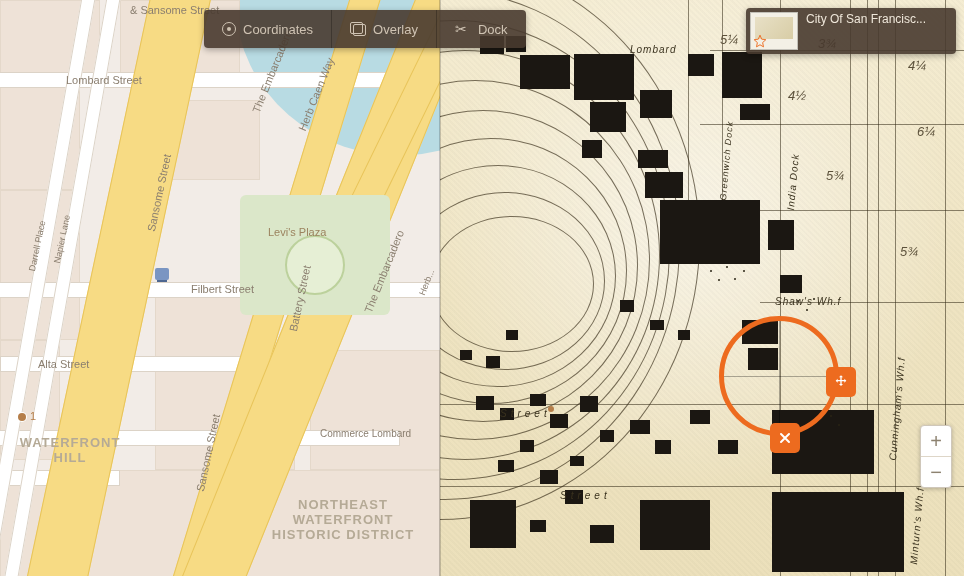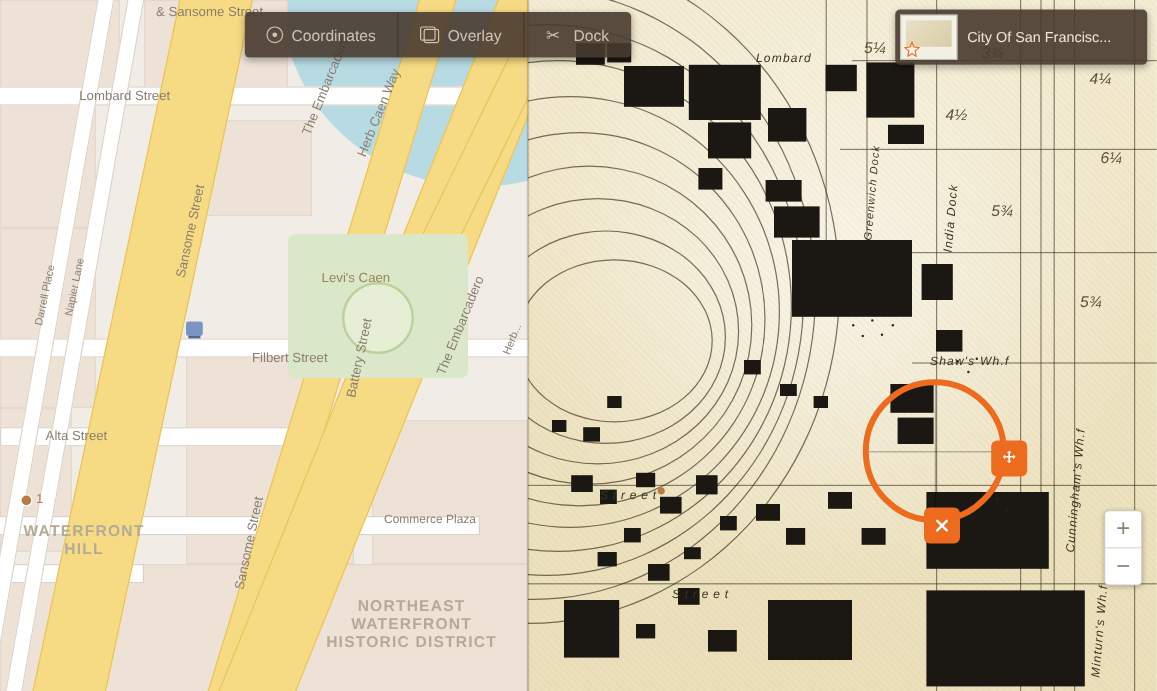--- a/index.html
+++ b/index.html
@@ -80,21 +80,21 @@
   .ovl { position:relative; width:16px; height:14px; }
   .ovl::before, .ovl::after { content:""; position:absolute; width:11px; height:10px; border:1.5px solid currentColor; border-radius:2px; }
   .ovl::before { left:0; top:0; } .ovl::after { right:0; bottom:0; }
   
   .tgt { width:14px; height:14px; border:1.5px solid currentColor; border-radius:50%; position:relative; }
   .tgt::after { content:""; position:absolute; inset:4px; border-radius:50%; background:currentColor; }
   
   .sci::before { content:"\2702"; font-size:14px; line-height:1; }
 
   
-  .info-card { position: absolute; right: 8px; top: 8px; width: 210px; height: 46px; background: rgba(72,58,47,0.9); border-radius: 4px; display: flex; align-items: center; gap: 8px; padding: 4px 8px 4px 4px; box-shadow: 0 2px 6px rgba(0,0,0,0.3); }
+  .info-card { position: absolute; right: 8px; top: 8px; width: 210px; height: 46px; background: rgba(72,58,47,0.9); border-radius: 4px; display: flex; align-items: flex-start; gap: 8px; padding: 4px 8px 4px 4px; box-shadow: 0 2px 6px rgba(0,0,0,0.3); }
   .thumb { width: 48px; height: 38px; background: #f3f0e6; border: 1px solid rgba(0,0,0,0.2); position: relative; }
   .thumb-map { position:absolute; inset:4px 4px 10px 4px; background: linear-gradient(135deg, #e8e0c6 0%, #d8cda6 100%); }
   .star { position: absolute; left: 2px; bottom: 1px; width: 14px; height: 14px; }
   .info-title { color: #efe7da; font-size: 12px; line-height: 1.2; overflow: hidden; text-overflow: ellipsis; white-space: nowrap; flex: 1; }
 
   
   .zoom { position: absolute; right: 12px; top: 425px; width: 32px; background: #fff; border: 1px solid #cfc7ba; border-radius: 4px; box-shadow: 0 1px 4px rgba(0,0,0,0.25); overflow: hidden; }
   .zoom button { all: unset; display: block; width: 100%; height: 30px; text-align: center; font-size: 20px; color: #8d8270; cursor: pointer; line-height: 30px; }
   .zoom button + button { border-top: 1px solid #ded6c8; }
 </style>
@@ -127,34 +127,34 @@
   <div class="road-yellow" style="width:30px; height:900px; left:255px; top:-140px; transform:rotate(17deg);"></div>
   <div class="road-yellow ry2"></div>
   <div class="road-yellow" style="width:30px; height:300px; left:395px; top:-40px; transform:rotate(26deg);"></div>
 
   <div class="park"></div>
     <div class="park-circle"></div>
   <div class="bus-icon"></div>
 
   <span class="label" style="left:130px; top:4px;">&amp; Sansome Street</span>
   <span class="label" style="left:66px; top:74px;">Lombard Street</span>
-  <span class="label" style="left:191px; top:293px;margin-left:19px;">Filbert Street</span>
+  <span class="label" style="left:191px; top:283px;">Filbert Street</span>
   <span class="label" style="left:38px; top:358px;">Alta Street</span>
-  <span class="label" style="left:320px; top:428px; font-size:10px;">Commerce Plaza</span>
+  <span class="label" style="left:320px; top:428px; font-size:10px;">Commerce Lombard</span>
   <span class="label rotL" style="left:145px; top:230px;">Sansome Street</span>
   <span class="label rotL" style="left:194px; top:490px;">Sansome Street</span>
   <span class="label rotL" style="left:287px; top:330px;">Battery Street</span>
   <span class="label rotE" style="left:362px; top:310px;">The Embarcadero</span>
   <span class="label rotE" style="left:250px; top:110px;">The Embarcadero</span>
   <span class="label rotE" style="left:296px; top:128px;">Herb Caen Way</span>
   <span class="label rotL" style="left:27px; top:270px; font-size:9px;">Darrell Place</span>
   <span class="label rotL" style="left:52px; top:262px; font-size:9px;">Napier Lane</span>
   <span class="label rotE" style="left:417px; top:293px; font-size:9px;">Herb...</span>
 
-  <span class="label" style="left:268px; top:226px; color:#9c835f;">Levi's Caen</span>
+  <span class="label" style="left:268px; top:226px; color:#9c835f;">Levi's Plaza</span>
   <div class="poi-dot" style="left:18px; top:413px;"></div>
   <span class="label" style="left:30px; top:410px; color:#b57e49;">1</span>
 
   <div class="neigh" style="left:15px; top:435px; width:110px;">WATERFRONT HILL</div>
   <div class="neigh" style="left:258px; top:497px; width:170px;">NORTHEAST WATERFRONT HISTORIC DISTRICT</div>
 
 </div>
 
 <div class="pane pane-right">
   <div class="sepia-bg"></div>

